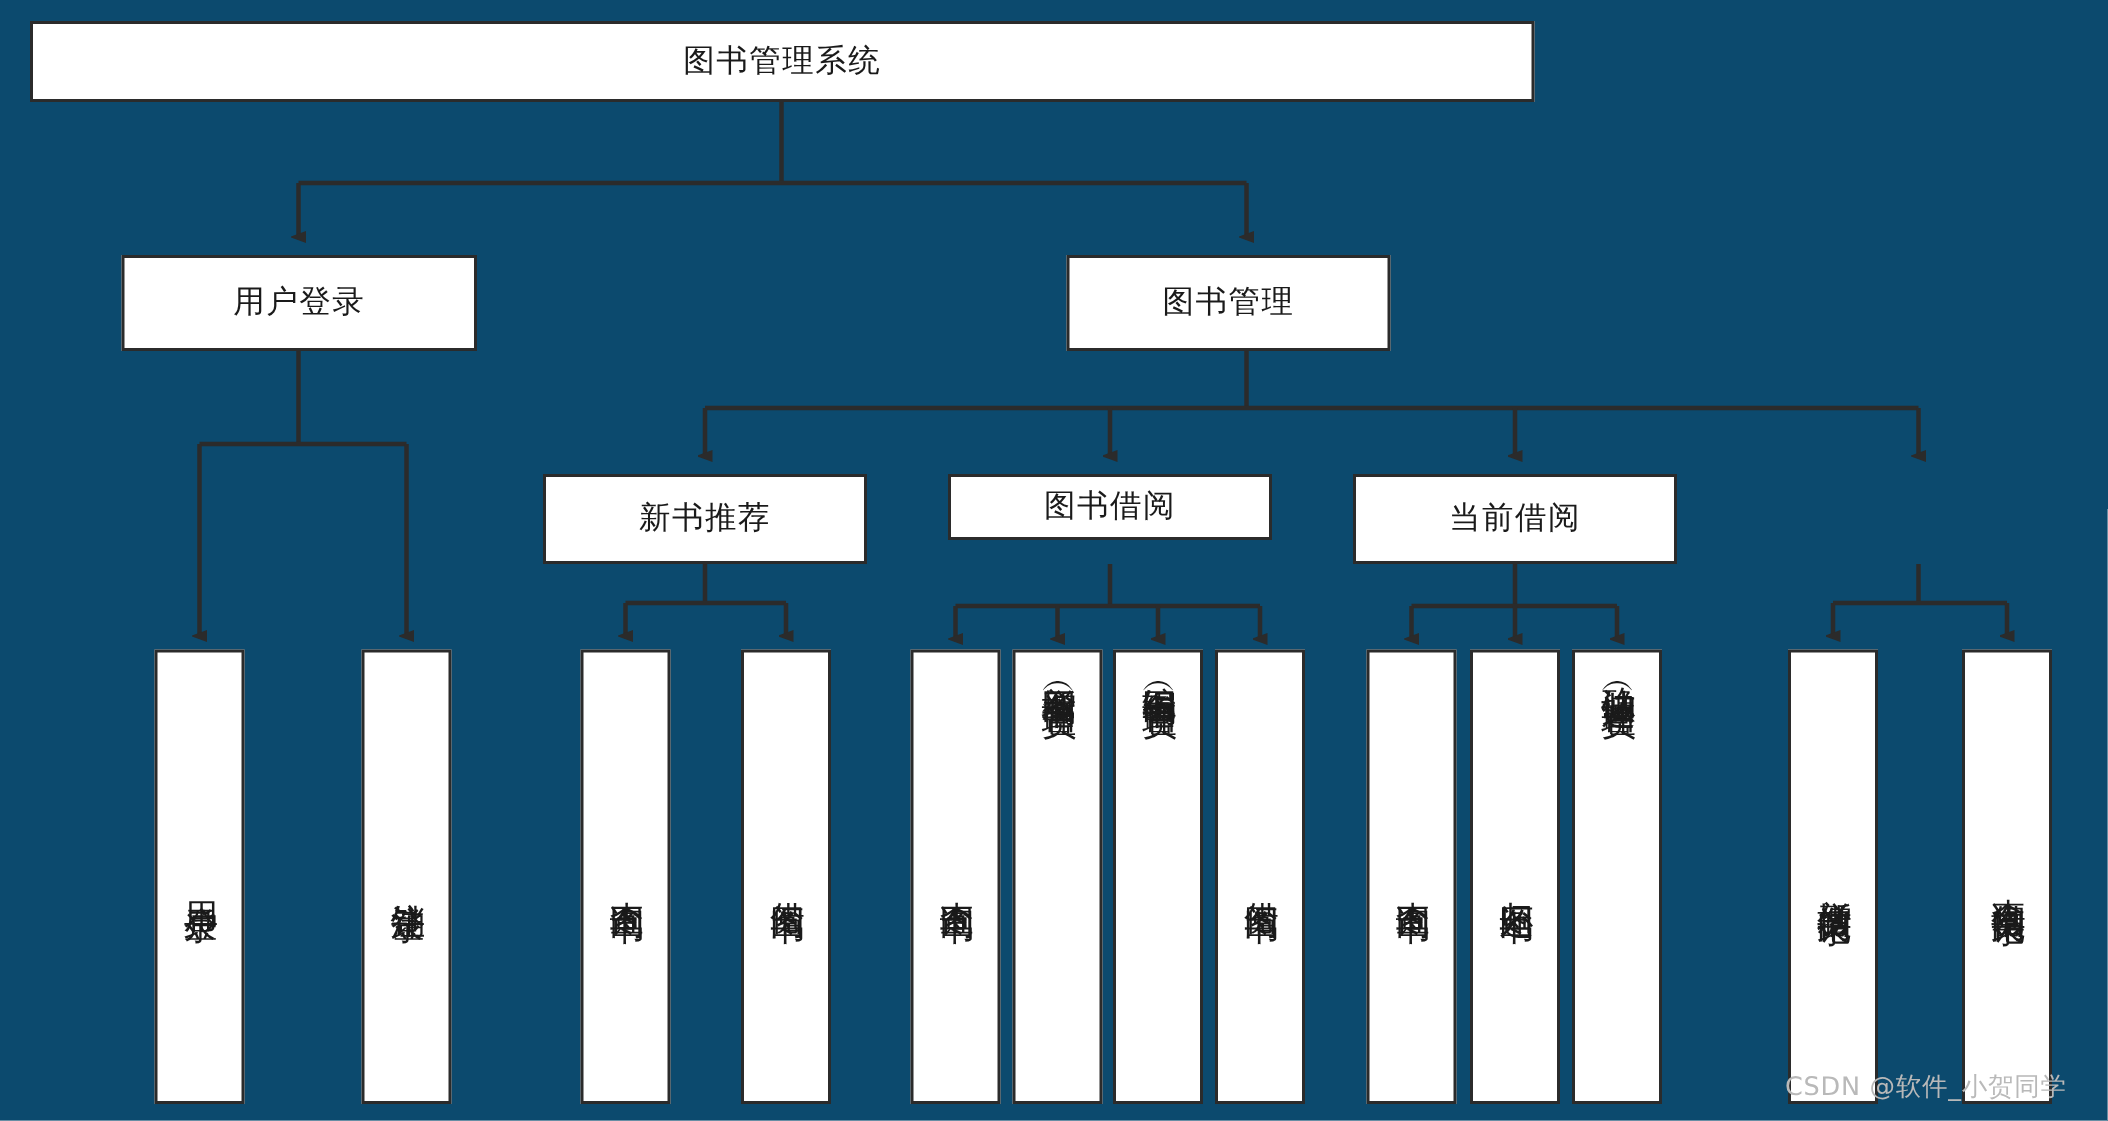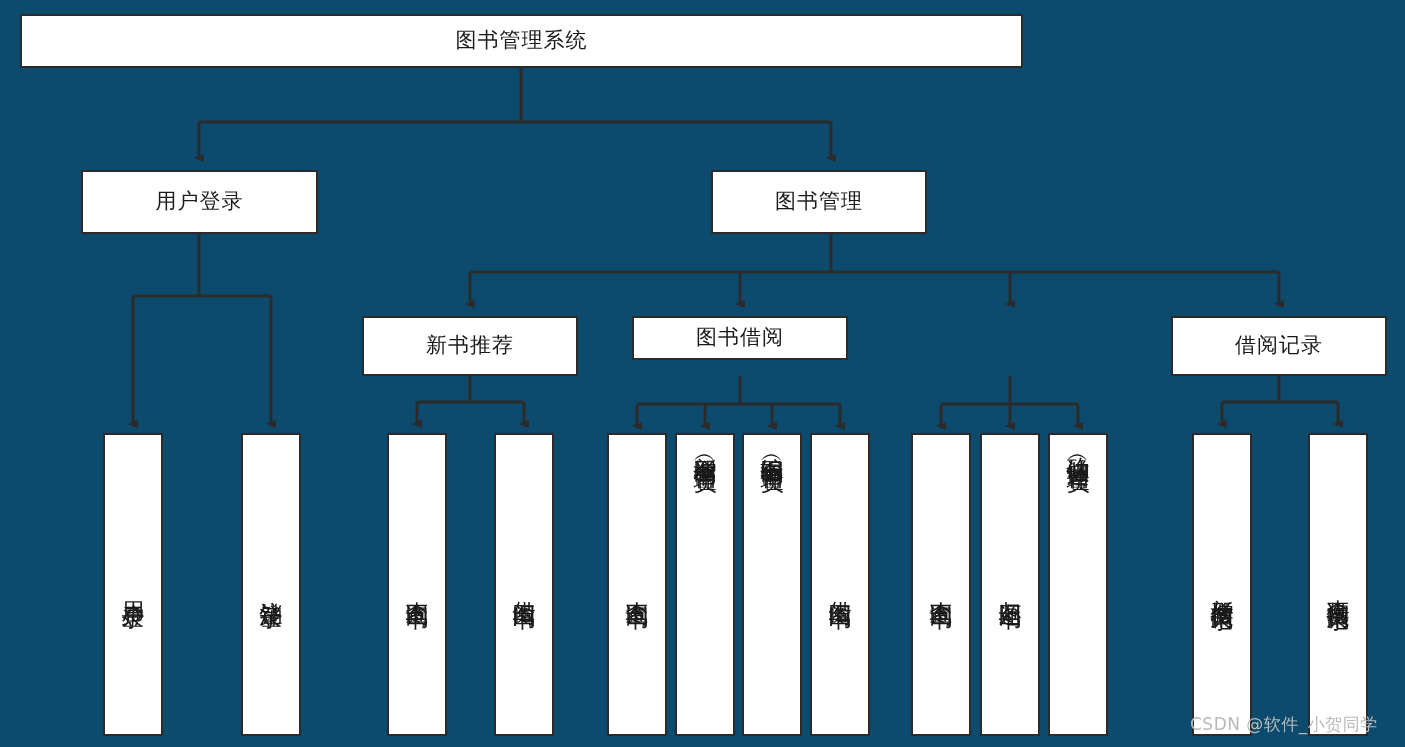--- a/index.html
+++ b/index.html
@@ -136,22 +136,22 @@
   <div class="node node-h" style="left:711px; top:170px; width:216px; height:64px;">
     <span class="node-label">图书管理</span>
   </div>
 
   <div class="node node-h" style="left:362px; top:316px; width:216px; height:60px;">
     <span class="node-label">新书推荐</span>
   </div>
   <div class="node node-h" style="left:632px; top:316px; width:216px; height:44px;">
     <span class="node-label">图书借阅</span>
   </div>
-  <div class="node node-h" style="left:1171px; top:316px; width:216px; height:60px;">
-    <span class="node-label">借阅记录</span>
+  <div class="node node-h" style="left:902px; top:316px; width:216px; height:60px;">
+    <span class="node-label">当前借阅</span>
   </div>
 
   <div class="node node-v vcenter" style="left:103px; top:433px; width:60px; height:303px;">
     <span class="node-label">用户登录</span>
   </div>
   <div class="node node-v vcenter" style="left:241px; top:433px; width:60px; height:303px;">
     <span class="node-label">注销登录</span>
   </div>
 
   <div class="node node-v vcenter" style="left:387px; top:433px; width:60px; height:303px;">

